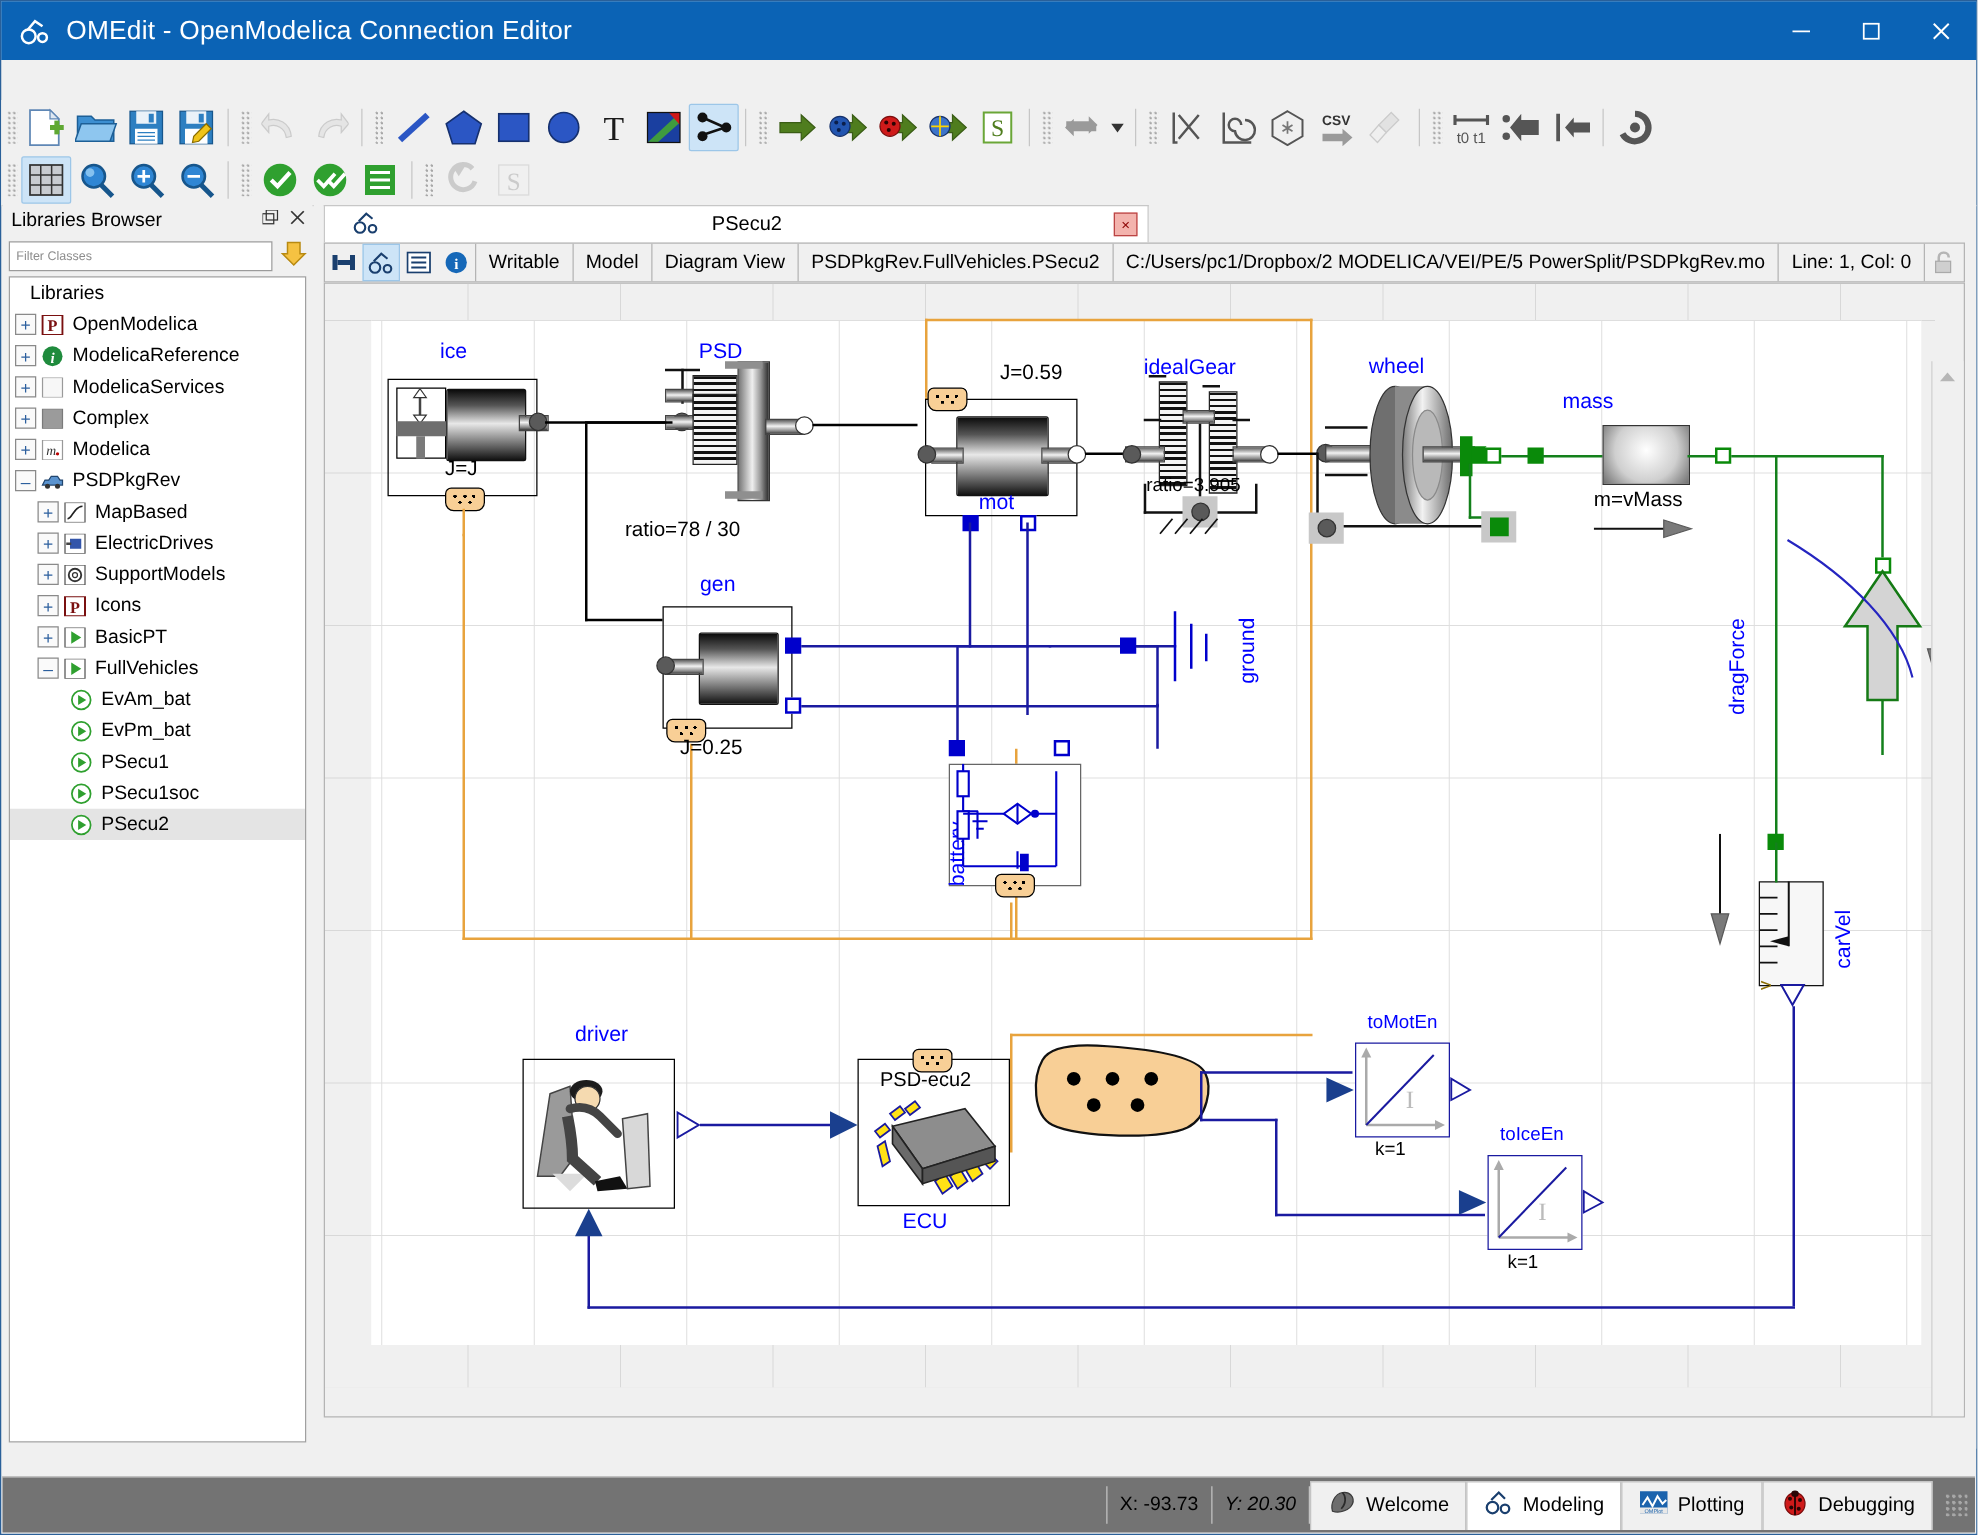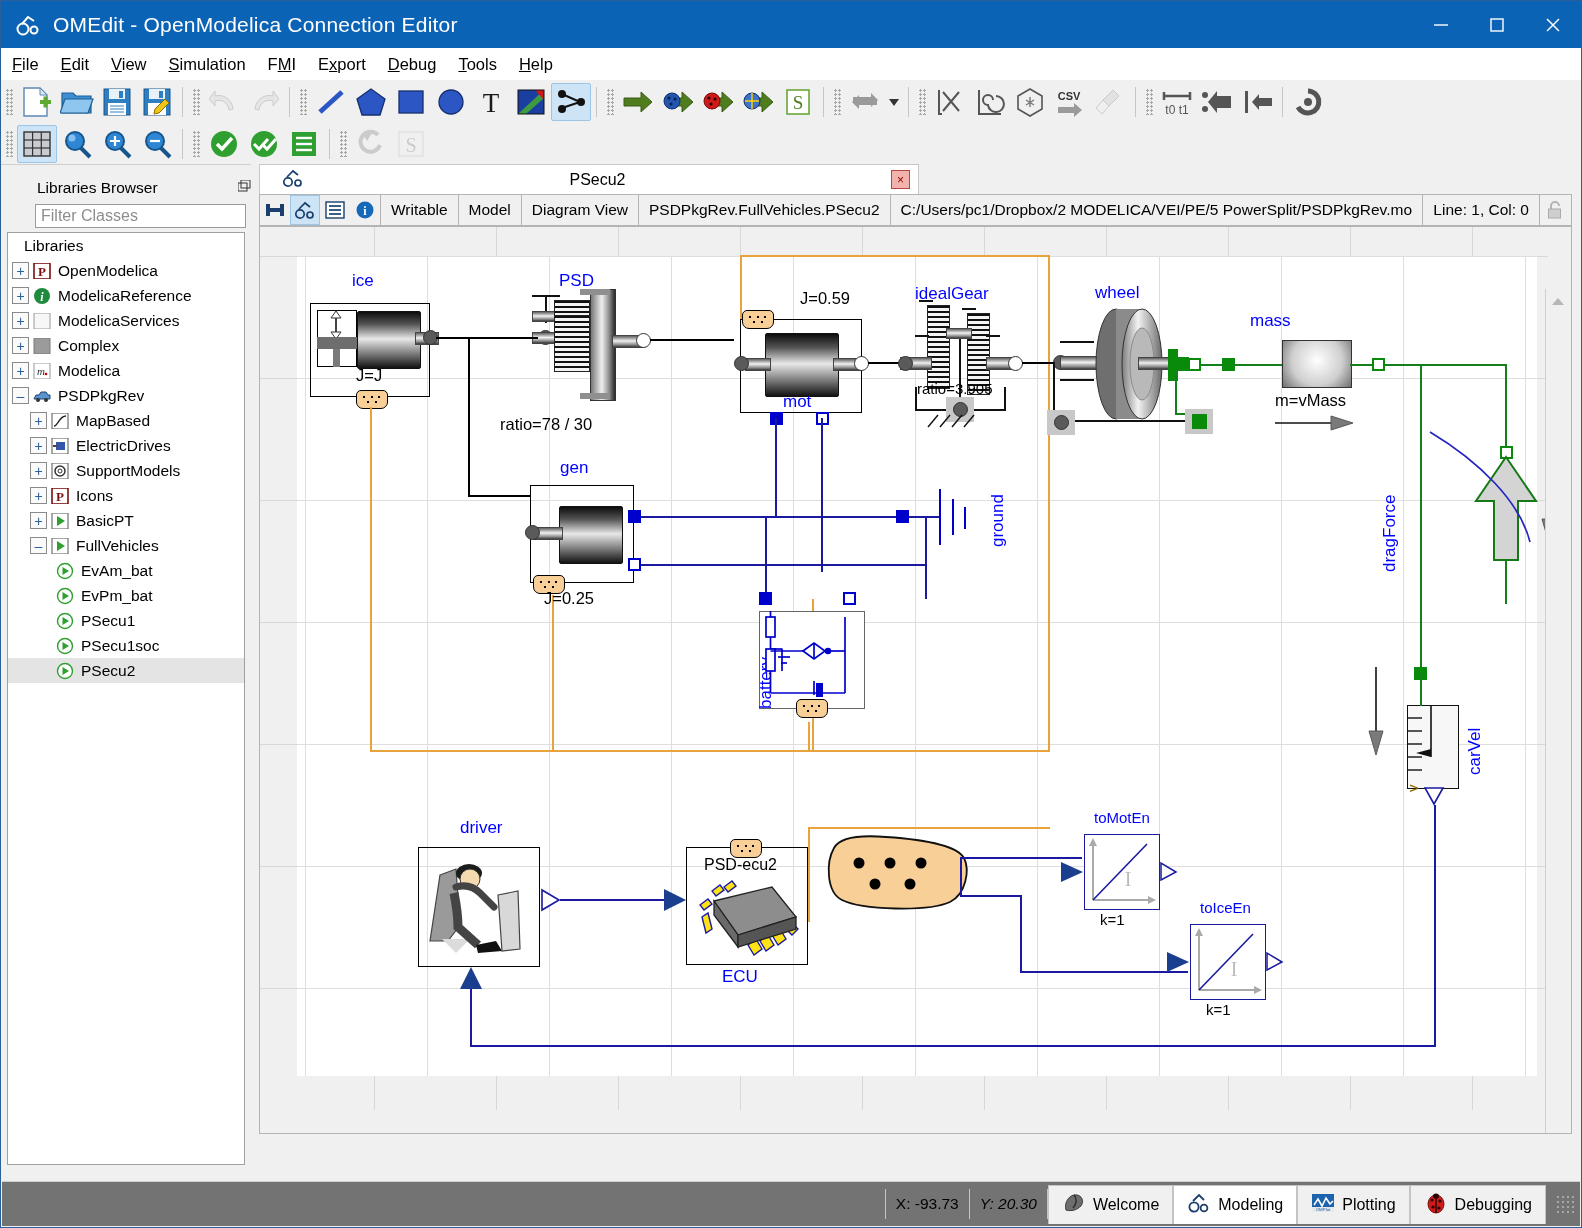--- a/index.html
+++ b/index.html
@@ -30,25 +30,25 @@
   .toolbar.row2{top:123px;height:40px;border-bottom:1px solid #cfcfcf;}
   .handle{width:8px;height:26px;margin:0 3px 0 5px;
     background-image:radial-gradient(circle at 1.5px 1.5px,#9a9a9a 1.1px,transparent 1.2px);
     background-size:4px 4px;opacity:.85;}
   .tbtn{width:40px;height:38px;display:flex;align-items:center;justify-content:center;position:relative;}
   .tbtn.sel{background:#cde4f7;border:1px solid #9cc6e8;border-radius:2px;box-sizing:border-box;}
   .tsep{width:1px;height:30px;background:#c6c6c6;margin:0 5px;}
   .disabled{opacity:.42;}
 
   
-  .libpanel{position:absolute;left:1px;top:174px;width:248px;height:995px;background:#f0f0f0;padding-left:28px;}
+  .libpanel{position:absolute;left:1px;top:163px;width:248px;height:995px;background:#f0f0f0;}
   .libhdr{height:26px;display:flex;align-items:center;justify-content:space-between;padding:0 5px 0 7px;font-size:15.5px;}
   .libhdr .tools{display:flex;gap:9px;align-items:center;color:#333;}
   .filterrow{display:flex;align-items:center;padding:2px 4px 4px 5px;gap:6px;}
-  .filterbox{flex:1;height:24px;background:#fff;border:1px solid #9b9b9b;display:flex;align-items:center;padding:0 5px;color:#8d8d8d;font-size:16px;box-sizing:border-box;}
+  .filterbox{flex:1;height:24px;background:#fff;border:1px solid #9b9b9b;display:flex;align-items:center;padding:0 5px;color:#8d8d8d;font-size:10px;box-sizing:border-box;}
   .libtree{position:absolute;left:5px;top:57px;width:238px;height:933px;background:#fff;border:1px solid #a0a0a0;box-sizing:border-box;overflow:hidden;font-size:15.5px;}
   .tnode{display:flex;align-items:center;height:25px;padding-left:4px;white-space:nowrap;}
   .tnode.sel{background:#e4e4e4;}
   .tnode .lbl{margin-left:6px;}
   .expander{width:17px;height:17px;border:1px solid #8a8a8a;background:#fafafa;display:inline-flex;align-items:center;justify-content:center;font-size:14px;line-height:1;color:#2c5f9e;box-sizing:border-box;flex:0 0 auto;}
   .ico{width:20px;height:18px;margin-left:3px;display:inline-flex;align-items:center;justify-content:center;flex:0 0 auto;}
 
   
   .central{position:absolute;left:250px;top:163px;width:1330px;height:995px;background:#f0f0f0;}
   .mdi-tabbar{position:absolute;left:8px;top:0px;width:660px;height:30px;background:#fff;border:1px solid #c7c7c7;border-bottom:none;display:flex;align-items:center;box-sizing:border-box;}
@@ -136,31 +136,20 @@
       </div>
       <div class="winbtn close">
         <svg width="20" height="20">
             <line x1="4" y1="4" x2="16" y2="16" stroke="#fff" stroke-width="1.5"></line>
             <line x1="16" y1="4" x2="4" y2="16" stroke="#fff" stroke-width="1.5"></line>
           </svg>
       </div>
     </div>
   </div>
 
-  <div class="menubar">
-    <div class="menuitem"><u>F</u>ile</div>
-    <div class="menuitem"><u>E</u>dit</div>
-    <div class="menuitem"><u>V</u>iew</div>
-    <div class="menuitem"><u>S</u>imulation</div>
-    <div class="menuitem">F<u>M</u>I</div>
-    <div class="menuitem">E<u>x</u>port</div>
-    <div class="menuitem"><u>D</u>ebug</div>
-    <div class="menuitem"><u>T</u>ools</div>
-    <div class="menuitem"><u>H</u>elp</div>
-  </div>
 
   <div class="toolbar row1">
     <div class="handle"></div>
 
     <div class="tbtn">
       <svg width="34" height="32" viewBox="0 0 34 32">
         <path d="M4 2 h16 l7 7 v21 h-23 z" fill="#fff" stroke="#5f87b5" stroke-width="1.4"></path>
         <path d="M20 2 v7 h7 z" fill="#dfe8f2" stroke="#5f87b5" stroke-width="1"></path>
         <g fill="#5fa832">
             <rect x="20" y="14" width="11" height="4"></rect>

